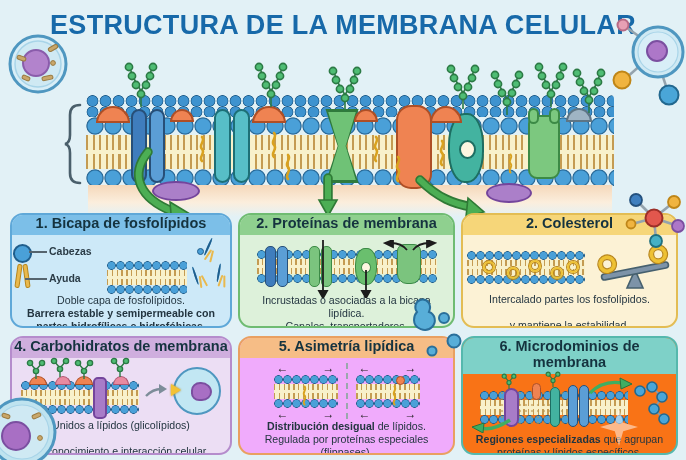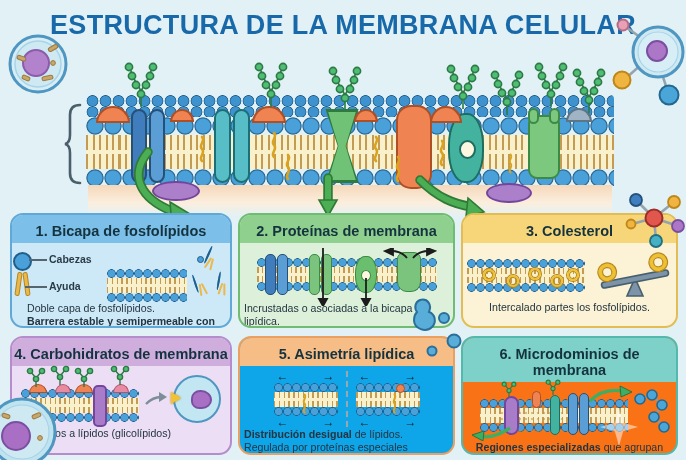--- a/index.html
+++ b/index.html
@@ -53,26 +53,26 @@
   .brace{position:absolute;left:64px;top:102px;z-index:1}
   .flow-arrows{position:absolute;left:86px;top:140px;width:500px;height:82px;z-index:1;pointer-events:none}
   
   .panels{position:absolute;left:10px;top:213px;z-index:2;display:grid;
           grid-template-columns:222px 217px 217px;grid-template-rows:115px 119px;gap:8px 6px}
   .panel{border-radius:13px;border:2.5px solid;overflow:hidden;display:flex;flex-direction:column;box-sizing:border-box}
   .p1{background:#cde9f8;border-color:#5fa8d8}.p1 .phead{background:#7cbfe8}
   .p2{background:#ddf1da;border-color:#6fbc72}.p2 .phead{background:#8fd08f}
   .p3{background:#fcf2d5;border-color:#e3bd54}.p3 .phead{background:#f6d679}
   .p4{background:#ecdef4;border-color:#b58ccc}.p4 .phead{background:#cfaede}
-  .p5{background:#0ea5e9;border-color:#e9a061}.p5 .phead{background:#f6bd86}
+  .p5{background:#f0abfc;border-color:#e9a061}.p5 .phead{background:#f6bd86}
   .p6{background:#f97316;border-color:#55b8ad}.p6 .phead{background:#7ed1c8}
-  .phead{font-weight:bold;font-size:14.5px;text-align:center;padding:8px 0 4px;color:#15333f}
+  .phead{font-weight:bold;font-size:14.5px;text-align:center;padding:0 0 4px;color:#15333f}
   .pbody{flex:1;position:relative;display:flex;flex-direction:column;align-items:center;
          justify-content:space-between;padding:3px 4px 5px}
-  .pdesc{font-size:10.6px;line-height:1.24;text-align:left;color:#233540}
+  .pdesc{font-size:10.6px;line-height:1.24;text-align:center;color:#233540}
   
   .mb .d{height:9px;background-image:radial-gradient(circle at 4.5px 4.5px,#4aa0d8 3.3px,#205e8c 4px,transparent 4.6px);
          background-size:9px 9px}
   .mb .t{height:15px;background-color:#f8f1cb;
          background-image:linear-gradient(rgba(0,0,0,0) 0 40%,#f8f1cb 40% 60%,rgba(0,0,0,0) 60%),
          repeating-linear-gradient(90deg,#c49b52 0 1.5px,rgba(0,0,0,0) 1.5px 4.8px)}
   
   .p1-art{display:flex;align-items:flex-end;gap:8px;margin-top:4px;height:52px}
   .lipid-legend{position:relative;width:92px;height:52px;font-size:10.5px;font-weight:bold;color:#2a3b46}
   .head-dot{position:absolute;left:6px;top:2px;width:15px;height:15px;border-radius:50%;
@@ -396,21 +396,21 @@
         </div>
         <div class="pdesc">
           <span>Incrustadas o asociadas a la bicapa lipídica.</span><br>
           <span>Canales, transportadores,</span><br>
           
         </div>
       </div>
     </div>
 
     <div class="panel p3">
-      <div class="phead">3. Colesterol</div>
+      <div class="phead">2. Colesterol</div>
       <div class="pbody">
         <div class="p3-art">
           <div class="p3-mem">
             <div class="mb" style="width:118px">
                 <div class="d"></div>
                 <div class="t"></div>
                 <div class="d"></div>
               </div>
             <span class="ring" style="left:16px;top:10px"></span>
             <span class="ring" style="left:40px;top:16px"></span>

